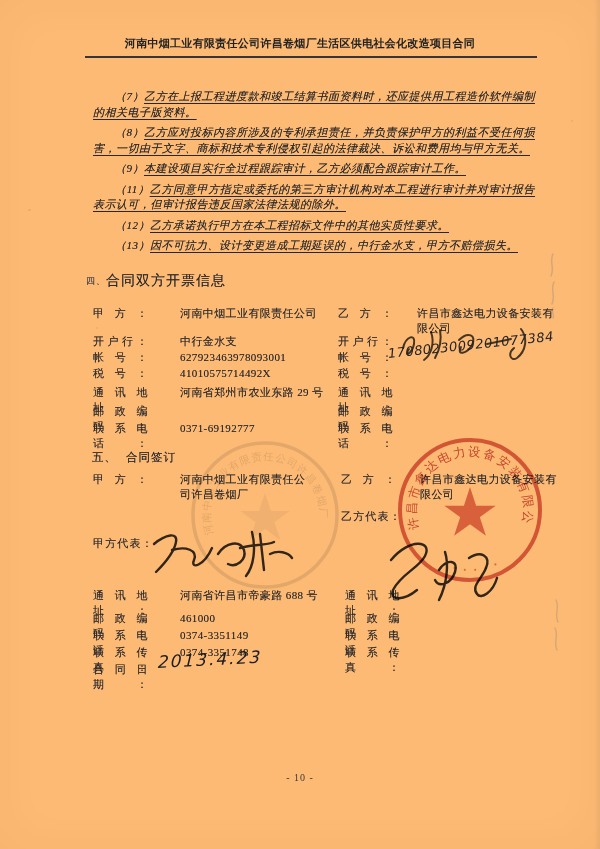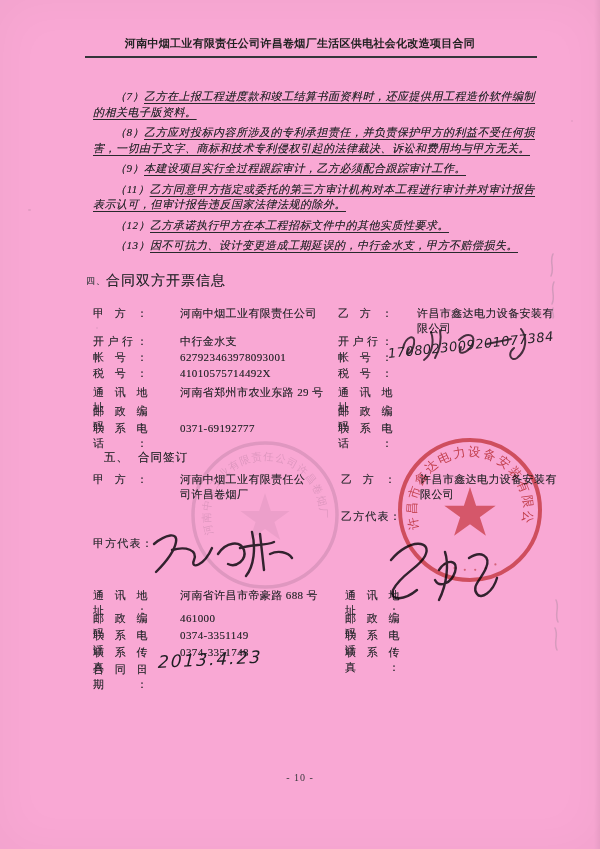--- a/index.html
+++ b/index.html
@@ -1,18 +1,18 @@
 <!DOCTYPE html>
 <html><head>
 <meta charset="utf-8">
 <style>
   html,body{margin:0;padding:0;background:#e8e8e6;}
   .page{
     position:relative;width:600px;height:849px;margin:0 auto;
-    background:#f9a8d4;overflow:hidden;
+    background:#fdba74;overflow:hidden;
     font-family:"Liberation Serif","DejaVu Serif",serif;
     color:#28282c;
     box-shadow:inset 0 0 50px rgba(0,0,0,0.035);
   }
   .abs{position:absolute;}
   .title{
     top:36px;left:0;width:100%;text-align:center;
     font-size:11px;font-weight:bold;letter-spacing:.3px;color:#222;
   }
   .title-rule{top:56px;left:85px;width:452px;height:1.5px;background:#35353a;}
@@ -118,21 +118,21 @@
   <div class="abs row row-b" style="top:385px;left:330px">
     <span class="lbl">通讯地址：</span>
   </div>
   <div class="abs row row-b" style="top:404px;left:330px">
     <span class="lbl">邮政编码：</span>
   </div>
   <div class="abs row row-b" style="top:421px;left:330px">
     <span class="lbl">联系电话：</span>
   </div>
 
-  <div class="abs heading" style="top:447px;left:104px">
+  <div class="abs heading" style="top:447px;left:92px">
     <span class="h5num">五、</span><span class="h5txt">合同签订</span>
   </div>
 
   <div class="abs row row-a" style="top:472px;left:85px">
     <span class="lbl">甲方：</span>
     <span class="val" style="width:130px">河南中烟工业有限责任公司许昌卷烟厂</span>
   </div>
   <div class="abs row row-b" style="top:472px;left:333px">
     <span class="lbl">乙方：</span>
     <span class="val" style="width:142px">许昌市鑫达电力设备安装有限公司</span>

